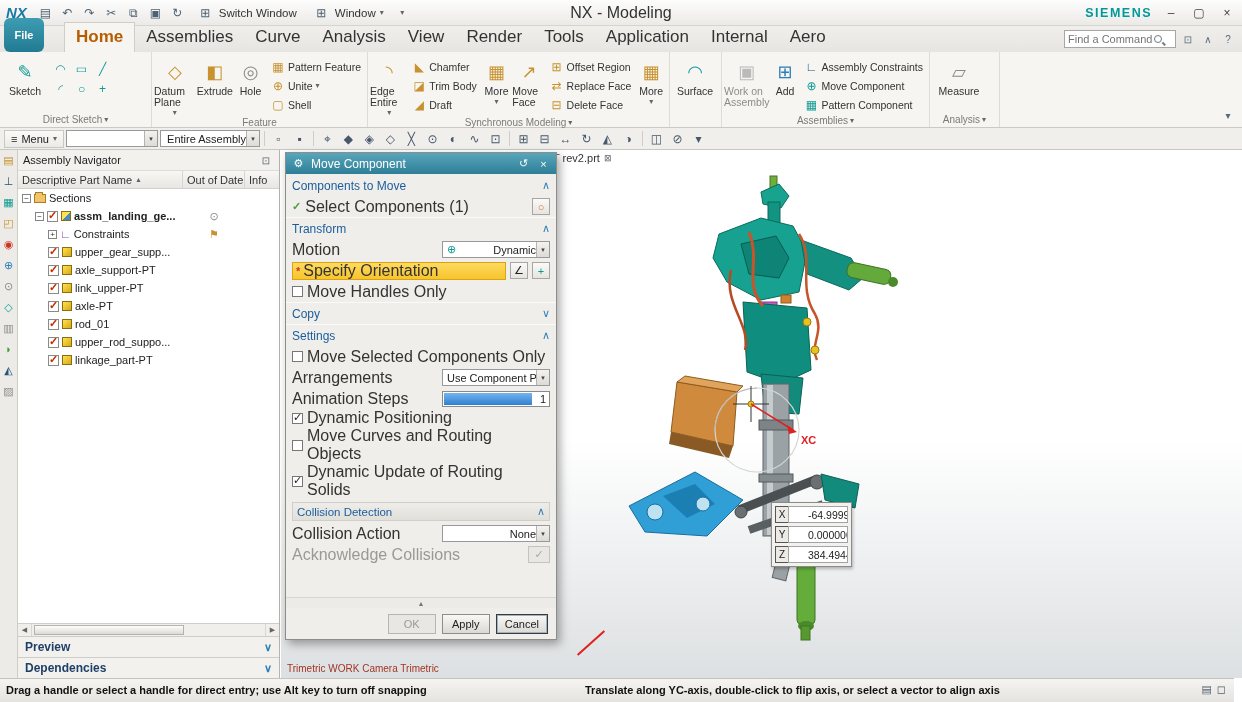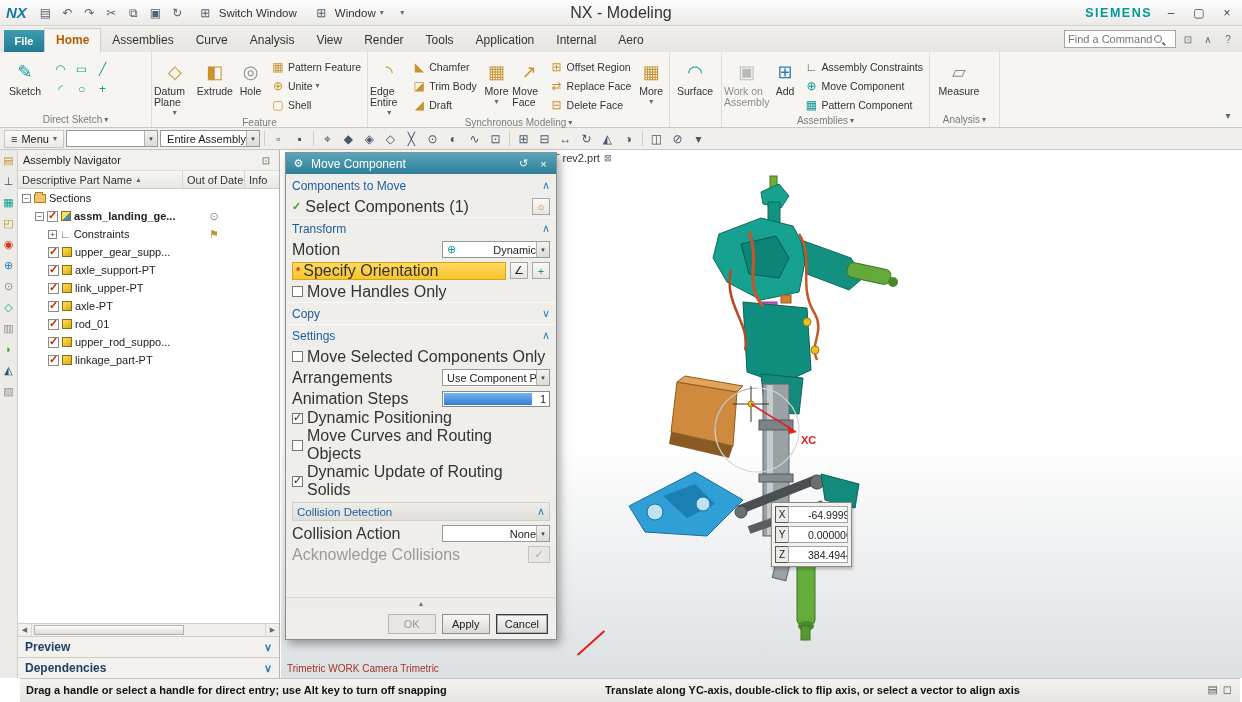--- a/index.html
+++ b/index.html
@@ -16,23 +16,23 @@
     color:#4f6273; font-size:12px; border-radius:2px; }
   .tbtn { display:flex; align-items:center; gap:4px; padding:2px 6px; color:#333; font-size:11.5px; }
   .title-center { position:absolute; left:0; right:0; text-align:center; font-size:16px; color:#333; pointer-events:none; }
   .tb-right { margin-left:auto; display:flex; align-items:center; gap:10px; }
   .brand { color:#009999; font-weight:bold; letter-spacing:1.5px; font-size:12.5px; }
   .winbtn { width:18px; text-align:center; color:#444; font-size:12px; }
 
   
   .tabsrow { position:absolute; left:0; top:26px; right:0; height:26px;
     background:linear-gradient(#f1efec,#e7e5e2); display:flex; align-items:flex-end; padding-left:4px; }
-  .file-tab { width:40px; height:22px; background:linear-gradient(#3d9cb2,#217a93);
-    color:#fff; font-weight:bold; display:flex; align-items:center; justify-content:center; margin-right:0; }
-  .rtab { padding:4px 11px 5px; color:#333; font-size:12px; }
+  .file-tab { width:40px; height:34px; background:linear-gradient(#3d9cb2,#217a93);
+    color:#fff; font-weight:bold; display:flex; align-items:center; justify-content:center; margin-right:20px;border-radius:6px; }
+  .rtab { padding:4px 11px 5px; color:#333; font-size:17px; }
   .rtab.active { background:#f6f5f2; border:1px solid #cfcdc9; border-bottom:none;
     color:#b85c00; font-weight:bold; }
   .tabs-right { margin-left:auto; display:flex; align-items:center; gap:4px; padding:0 6px 4px; }
   .findbox { width:112px; height:18px; background:#fff; border:1px solid #a8a6a3;
     display:flex; align-items:center; padding:0 3px; }
   .findbox input { border:none; outline:none; width:86px; font-size:11px; color:#555;
     font-family:"Liberation Sans", sans-serif; background:transparent; }
   .mag { width:8px; height:8px; border:1.5px solid #6a7a88; border-radius:50%; position:relative; }
   .mag::after { content:""; position:absolute; left:7px; top:7px; width:4px; height:1.5px;
     background:#6a7a88; transform:rotate(45deg); }
@@ -168,23 +168,23 @@
   .collapsebar { height:11px; margin:4px -6px 0; border-top:1px solid #d8d6d2; background:#edebe7;
     display:flex; align-items:center; justify-content:center; font-size:7px; color:#777; }
   .dlg-footer { height:31px; flex:none; display:flex; justify-content:flex-end; align-items:center;
     gap:6px; padding:0 8px; }
   .btn { min-width:48px; height:20px; padding:0 8px; border:1px solid #8f8d89;
     background:linear-gradient(#f9f8f6,#dbd9d4); font-size:11px; display:flex; align-items:center; justify-content:center; }
   .btn.disabled { color:#9b9995; border-color:#b8b6b2; background:#e9e7e3; }
   .btn.focus { border:1px solid #3a3a3a; box-shadow:inset 0 0 0 1px #9ab4c4; }
 
   
-  .statusbar { position:absolute; left:0; right:2px; bottom:0; height:24px;
+  .statusbar { position:absolute; left:0; right:8px; bottom:0; height:24px;
     background:linear-gradient(#f5f4f1,#e5e3df); border-top:1px solid #c5c3bf;
-    font-weight:bold; color:#111;margin-left:20px; }
+    font-weight:bold; color:#111; }
   .sb-left { position:absolute; left:6px; top:5px; }
   .sb-center { position:absolute; left:585px; top:5px; }
   .sb-icons { position:absolute; right:8px; top:4px; display:flex; gap:5px; color:#55636f; font-weight:normal; }
 </style>
 </head>
 <body>
 
 <div class="app">
 
   <div class="titlebar">

